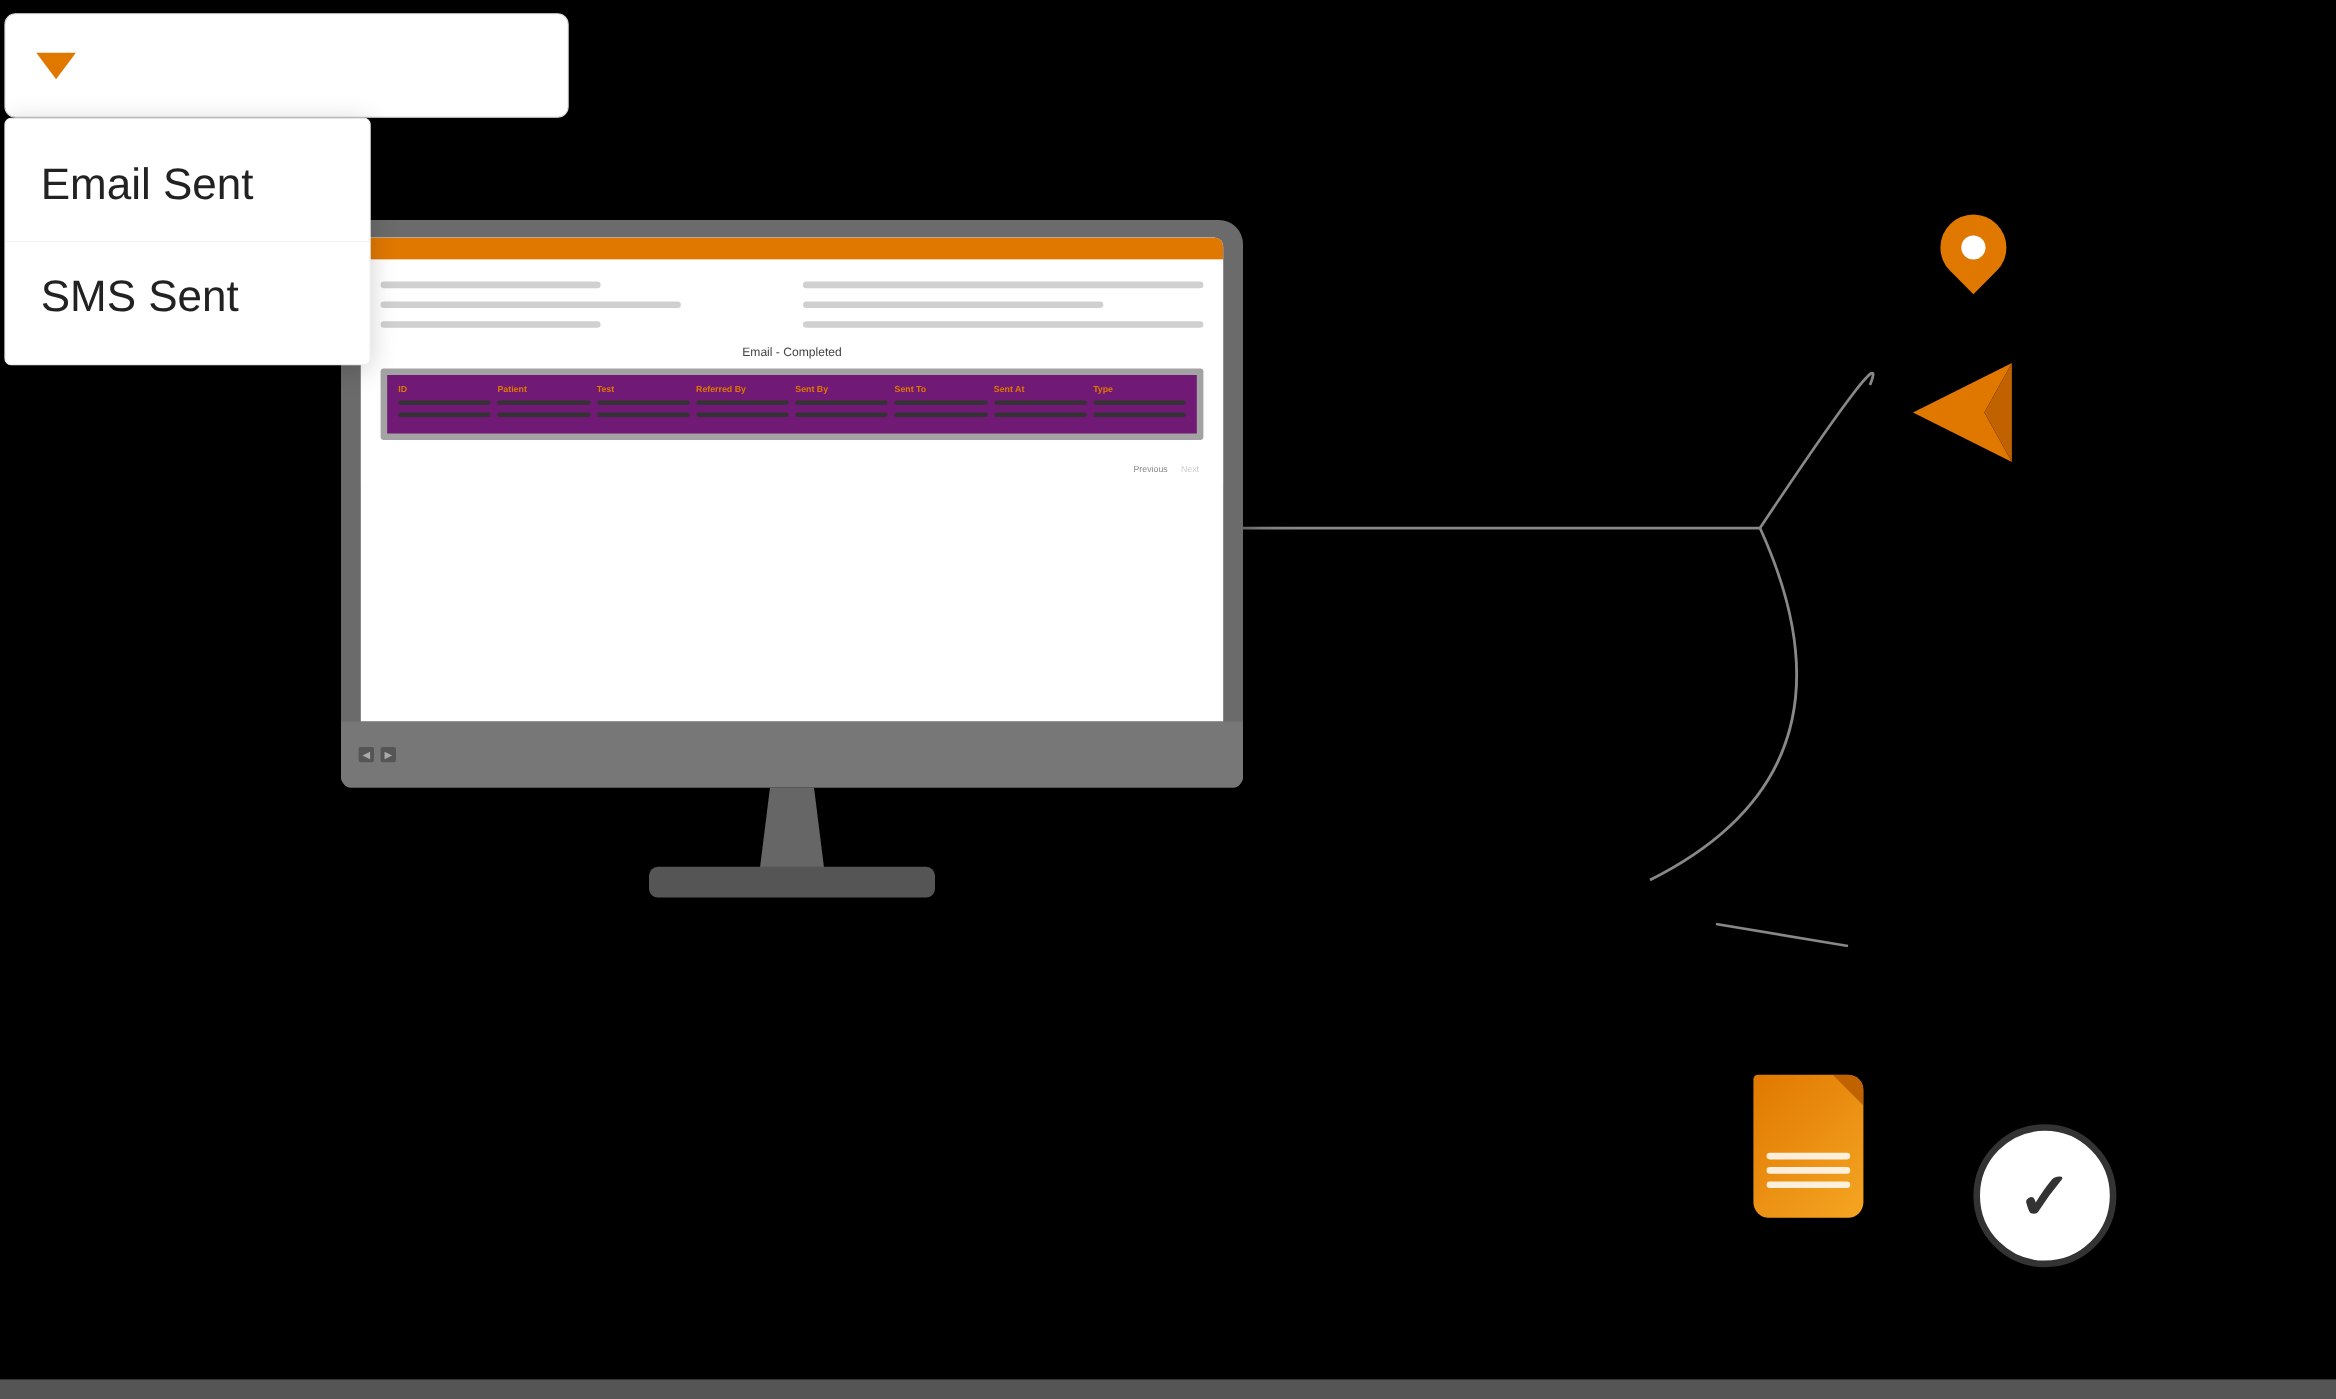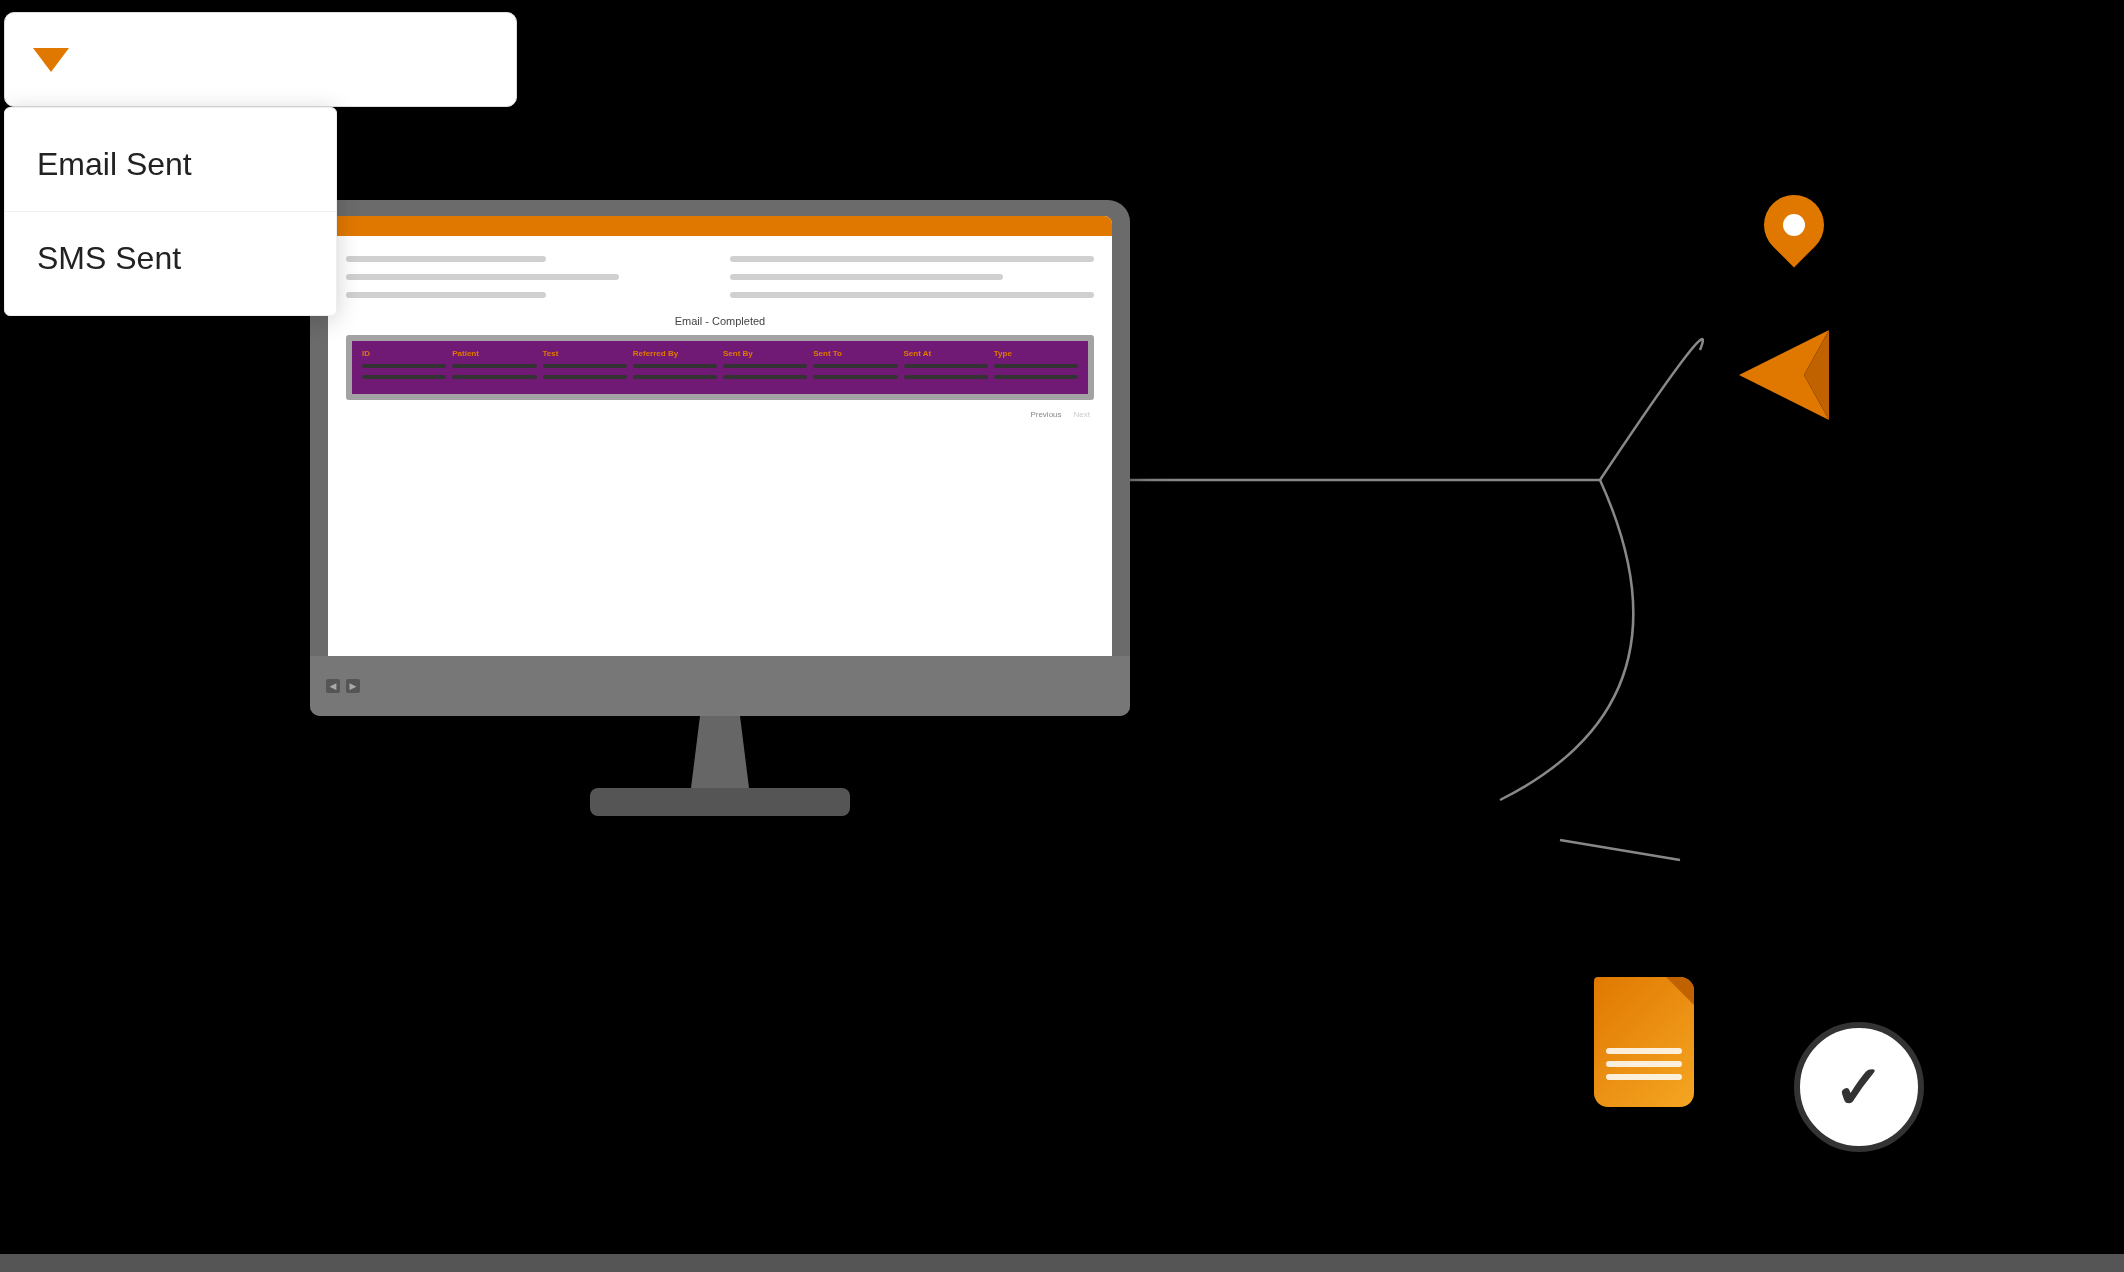--- a/index.html
+++ b/index.html
@@ -68,21 +68,21 @@
       width: 333px;
       background: #fff;
       border-radius: 6px;
       box-shadow: 0 4px 24px rgba(0,0,0,0.18);
       z-index: 30;
       border: 1px solid #eee;
       padding: 10px 0;
     }
     .dropdown-item {
       padding: 28px 32px;
-      font-size: 32px;
+      font-size: 40px;
       font-weight: 500;
       color: #222;
       cursor: pointer;
       border-bottom: 1px solid #f0f0f0;
     }
     .dropdown-item:last-child {
       border-bottom: none;
     }
     .dropdown-item.active {
       color: #e07800;
@@ -422,21 +422,21 @@
             <div class="table-cell-line"></div>
             <div class="table-cell-line"></div>
             <div class="table-cell-line"></div>
             <div class="table-cell-line"></div>
             <div class="table-cell-line"></div>
             <div class="table-cell-line"></div>
             <div class="table-cell-line"></div>
           </div>
         </div>
 
-        <div style="display:flex; justify-content:flex-end; gap:12px; margin-top:10px; padding-right:4px;">
+        <div style="display:flex; justify-content:flex-end; gap:12px; margin-top:22px; padding-right:4px;">
           <span class="pag-previous">Previous</span>
           <span class="pag-next">Next</span>
         </div>
       </div>
     </div>
 
     <div class="monitor-bottom-strip">
       <div class="monitor-nav-arrows">
         <div class="monitor-nav-arrow">◀</div>
         <div class="monitor-nav-arrow">▶</div>

